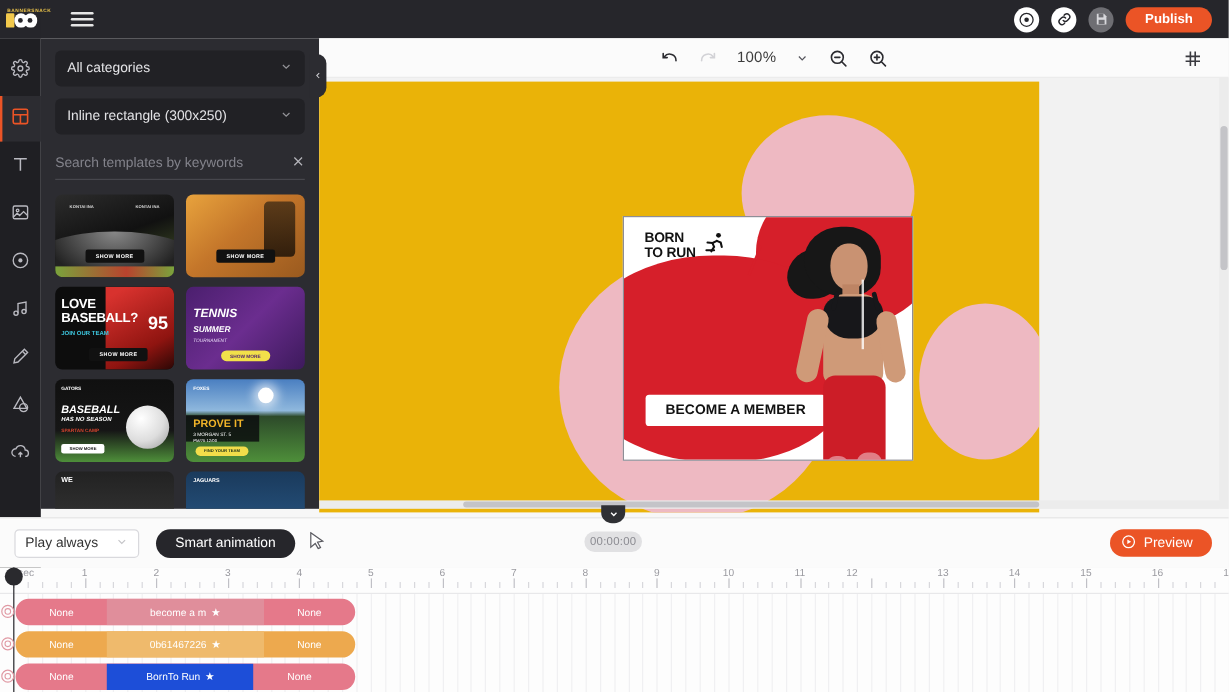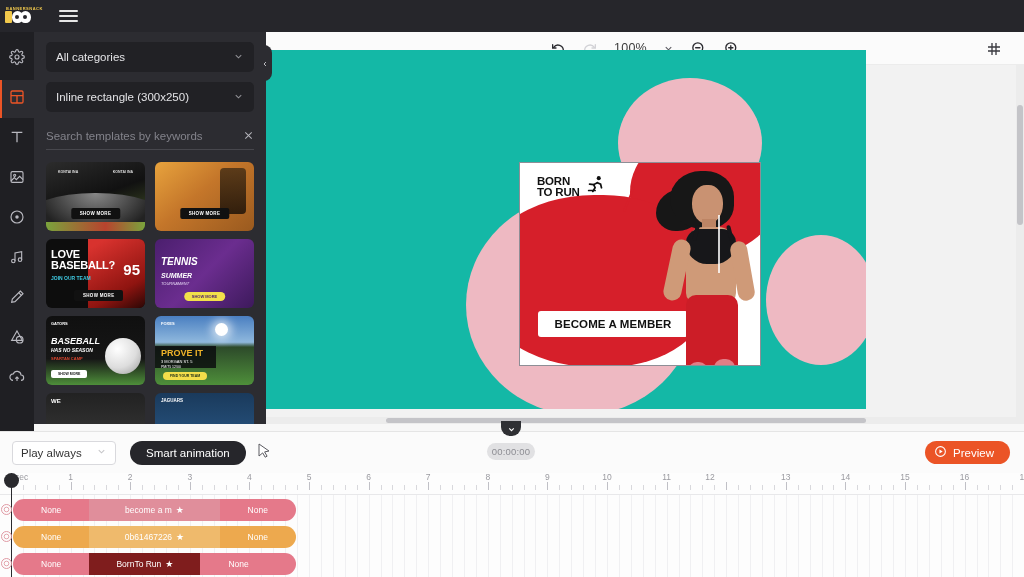--- a/index.html
+++ b/index.html
@@ -178,22 +178,22 @@
   }
   .canvas-toolbar {
     position: absolute; left: 0; top: 0; width: 758px; height: 33px;
     background: #fbfbfb; display: flex; align-items: center; justify-content: center;
     gap: 16px; border-bottom: 1px solid #ececec;
   }
   .tb-ico { cursor: pointer; display: flex; align-items: center; }
   .zoomval { font-size: 12.5px; color: #3c3c3c; letter-spacing: .2px; }
   .grid-ico { position: absolute; right: 22px; top: 9px; cursor: pointer; }
   .stage {
-    position: absolute; left: 0; top: 18px; width: 600px; height: 359px;
-    background: #14b8a6; overflow: hidden;
+    position: absolute; left: 0; top: 36px; width: 600px; height: 359px;
+    background: #eab308; overflow: hidden;
   }
   .blob { position: absolute; border-radius: 50%; background: #eeb9c2; }
   .b1 { left: 352px; top: 28px; width: 144px; height: 130px; }
   .b2 { left: 200px; top: 145px; width: 230px; height: 220px; }
   .b3 { left: 500px; top: 185px; width: 110px; height: 130px; }
   .banner {
     position: absolute; left: 253px; top: 112px; width: 242px; height: 204px;
     background: #fff; border: 1px solid #8e8e96; overflow: hidden;
   }
   .bn-red {
@@ -373,20 +373,42 @@
         <div class="logo-word">BANNERSNACK</div>
         <div class="logo-yel"></div>
         <div class="logo-eye1"></div>
         <div class="logo-eye2"></div>
       </div>
     </div>
     <div class="hamburger">
       <span></span>
       <span></span>
       <span></span>
+    </div>
+    <div class="top-right">
+      <div class="ticon">
+        <svg width="13" height="13" viewBox="0 0 24 24">
+            <circle cx="12" cy="12" r="10" fill="none" stroke="#26262b" stroke-width="2"></circle>
+            <circle cx="12" cy="12" r="3.5" fill="#26262b"></circle>
+          </svg>
+      </div>
+      <div class="ticon">
+        <svg width="12" height="12" viewBox="0 0 24 24" fill="none" stroke="#26262b" stroke-width="2.4" stroke-linecap="round">
+            <path d="M10 14a5 5 0 0 0 7 0l3-3a5 5 0 0 0-7-7l-1.5 1.5"></path>
+            <path d="M14 10a5 5 0 0 0-7 0l-3 3a5 5 0 0 0 7 7l1.5-1.5"></path>
+          </svg>
+      </div>
+      <div class="ticon disabled">
+        <svg width="12" height="12" viewBox="0 0 24 24" fill="#d8d8dc">
+            <path d="M4 3h12l4 4v14H4z"></path>
+            <rect x="7" y="3" width="8" height="6" fill="#6e6e73"></rect>
+            <rect x="7" y="13" width="10" height="7" fill="#6e6e73"></rect>
+          </svg>
+      </div>
+      <button class="publish-btn">Publish</button>
     </div>
   </div>
 
   <div class="rail">
     <div class="rail-item">
       <span>
         <svg width="16" height="16" viewBox="0 0 24 24" fill="none" stroke="#b9b9c0" stroke-width="1.7">
             <circle cx="12" cy="12" r="3"></circle>
             <path d="M19.4 15a1.7 1.7 0 0 0 .3 1.9l.1.1a2 2 0 1 1-2.8 2.8l-.1-.1a1.7 1.7 0 0 0-1.9-.3 1.7 1.7 0 0 0-1 1.5V21a2 2 0 1 1-4 0v-.1a1.7 1.7 0 0 0-1.1-1.5 1.7 1.7 0 0 0-1.9.3l-.1.1a2 2 0 1 1-2.8-2.8l.1-.1a1.7 1.7 0 0 0 .3-1.9 1.7 1.7 0 0 0-1.5-1H3a2 2 0 1 1 0-4h.1a1.7 1.7 0 0 0 1.5-1.1 1.7 1.7 0 0 0-.3-1.9l-.1-.1a2 2 0 1 1 2.8-2.8l.1.1a1.7 1.7 0 0 0 1.9.3H9a1.7 1.7 0 0 0 1-1.5V3a2 2 0 1 1 4 0v.1a1.7 1.7 0 0 0 1 1.5 1.7 1.7 0 0 0 1.9-.3l.1-.1a2 2 0 1 1 2.8 2.8l-.1.1a1.7 1.7 0 0 0-.3 1.9V9a1.7 1.7 0 0 0 1.5 1H21a2 2 0 1 1 0 4h-.1a1.7 1.7 0 0 0-1.5 1z"></path>
           </svg>
@@ -923,21 +945,21 @@
         <div class="track-eye" style="top: 85px;">
           <svg width="7" height="7" viewBox="0 0 24 24" fill="none" stroke="#e09aa4" stroke-width="3">
             <circle cx="12" cy="12" r="8"></circle>
           </svg>
         </div>
         <div class="track" style="top: 80px; left: 0px; width: 1024px;">
           <div class="clip" style="left: 13px; width: 283px; background: rgb(229, 121, 138);">
             <div class="seg" style="width: 76.41px;">
               <span>None</span>
             </div>
-            <div class="seg seg-mid" style="width: 111px; background: #7f1d1d;">
+            <div class="seg seg-mid" style="width: 122px; background: #1d4ed8;">
               <span>BornTo Run</span>
               <span class="star">★</span>
             </div>
             <div class="seg" style="width: 76.41px;">
               <span>None</span>
             </div>
           </div>
         </div>
       </div>
     <div class="playhead"></div>

